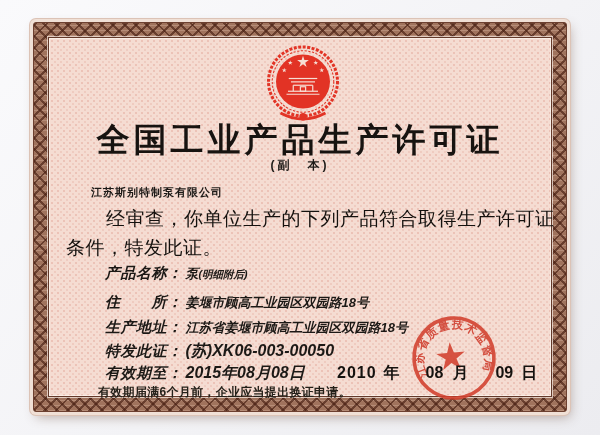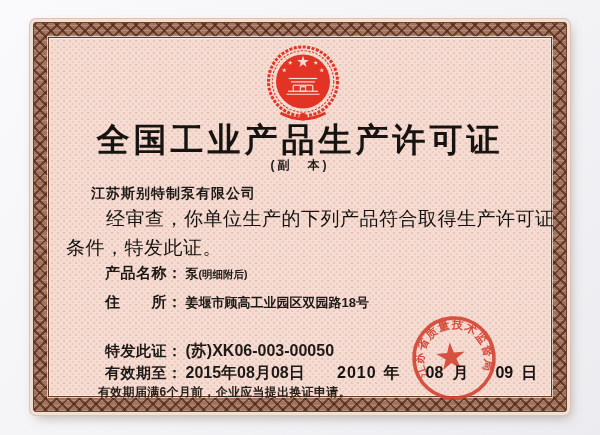--- a/index.html
+++ b/index.html
@@ -41,25 +41,25 @@
   .title{
     position:absolute; left:0; top:80px; width:100%;
     text-align:center; font-size:33px; font-weight:bold;
     letter-spacing:4px; color:#171310; white-space:nowrap;
   }
   .subtitle{
     position:absolute; left:0; top:119px; width:100%;
     text-align:center; font-size:12px; font-weight:bold;
     letter-spacing:3px; color:#1c1916;
   }
-  .company{position:absolute; left:42px; top:147px; font-size:14px; font-weight:bold; letter-spacing:1px;}
+  .company{position:absolute; left:42px; top:147px; font-size:11px; font-weight:bold; letter-spacing:1px;}
   .statement{position:absolute; left:17px; top:166px; width:482px;
     font-size:19px; font-weight:normal; letter-spacing:.5px; line-height:29px; color:#14110e;}
   .statement .l1{padding-left:40px; white-space:nowrap;}
-  .row{position:absolute; left:56px; white-space:nowrap;}
+  .row{position:absolute; left:56px; white-space:nowrap;font-style:italic;}
   .row .label{font-size:15px; font-weight:bold; letter-spacing:.5px;}
   .row .val{font-size:13px; font-weight:bold; margin-left:3px;}
   .row .val-note{font-size:10.5px; font-weight:bold;}
   .row-product{top:226px;} .row-address{top:255px;} .row-prod-addr{top:280px;}
   .row-cert-no{top:303px;}  .row-valid{top:325px;}
   .row-cert-no .val,.row-valid .val{font-size:16px;}
   .footnote{position:absolute; left:49px; top:346px; font-size:12px; font-weight:bold; letter-spacing:.3px; color:#242019;}
   .date-row{position:absolute; left:288px; top:325px; font-size:16px; font-weight:bold; color:#15120f; z-index:4; white-space:nowrap;}
   .date-row .yr{letter-spacing:1px;}
   .date-row .u1{margin-left:7px;} .date-row .mo{margin-left:26px;}
@@ -111,20 +111,23 @@
         <div class="l1">经审查，你单位生产的下列产品符合取得生产许可证</div>
         <div class="l2">条件，特发此证。</div>
       </div>
 
       <div class="row row-product">
         <span class="label">产品名称：</span><span class="val"><span>泵</span><span class="val-note">(明细附后)</span></span>
       </div>
       <div class="row row-address">
         <span class="label">住　　所：</span><span class="val">姜堰市顾高工业园区双园路18号</span>
       </div>
+      <div class="row row-prod-addr">
+        <span class="label">生产地址：</span><span class="val">江苏省姜堰市顾高工业园区双园路18号</span>
+      </div>
       <div class="row row-cert-no">
         <span class="label">特发此证：</span><span class="val">(苏)XK06-003-00050</span>
       </div>
       <div class="row row-valid">
         <span class="label">有效期至：</span><span class="val">2015年08月08日</span>
       </div>
 
       <div class="footnote">有效期届满6个月前，企业应当提出换证申请。</div>
 
       <div class="date-row">

